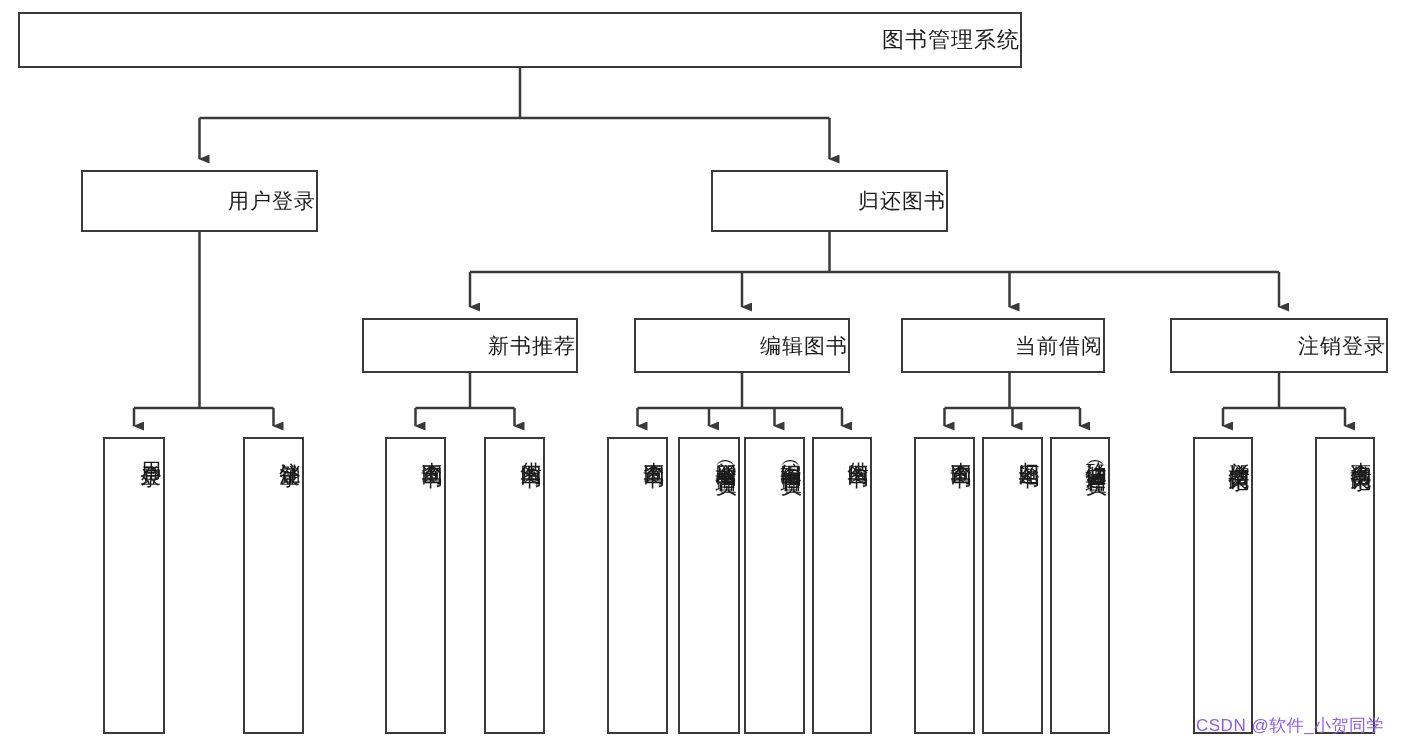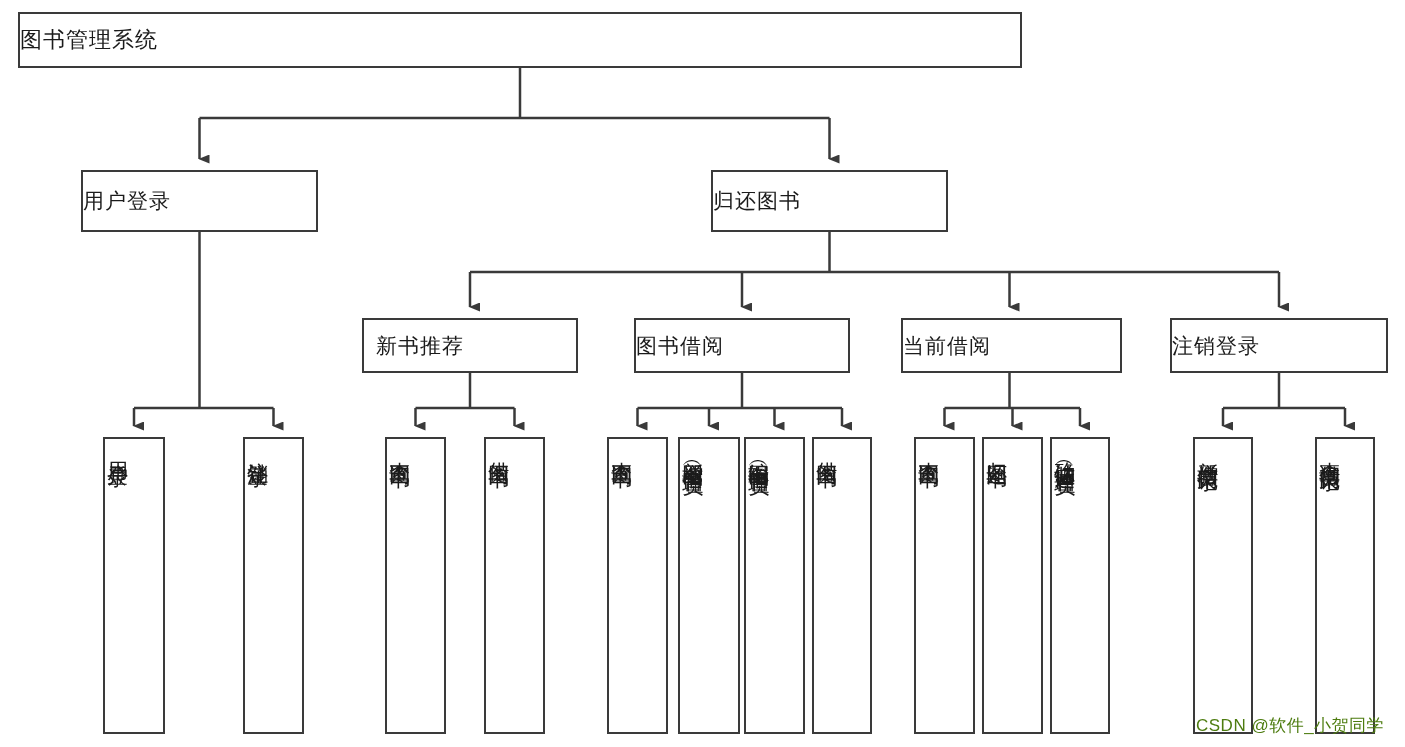--- a/index.html
+++ b/index.html
@@ -24,21 +24,21 @@
     width: 1405px;
     height: 747px;
   }
   .node {
     position: absolute;
     box-sizing: border-box;
     background: #ffffff;
     border: 2px solid #3a3a3a;
     display: flex;
     align-items: center;
-    justify-content: flex-start;
+    justify-content: flex-end;
     color: #1b1b1b;
   }
   .node-h .label {
     font-size: 21px;
     line-height: 1.1;
     letter-spacing: 1px;
     white-space: nowrap;
   }
   .node-v {
     padding-top: 6px;
@@ -50,21 +50,21 @@
     font-size: 21px;
     line-height: 1.18;
     letter-spacing: 2px;
     max-height: 100%;
     text-align: center;
   }
   .node-root .label { font-size: 22px; }
   .watermark {
     position: absolute;
     font-size: 17px;
-    color: #4d7c0f;
+    color: #8b5cf6;
     white-space: nowrap;
     letter-spacing: 0.5px;
     pointer-events: none;
     text-align: center;
   }
 </style>
 </head>
 <body>
 
 <div id="canvas">
@@ -117,23 +117,23 @@
       <div class="node node-h" style="left: 81px; top: 170px; width: 237px; height: 62px; border-color: rgb(58, 58, 58); color: rgb(27, 27, 27);">
         <span class="label">用户登录</span>
       </div>
       <div class="node node-h" style="left: 711px; top: 170px; width: 237px; height: 62px; border-color: rgb(58, 58, 58); color: rgb(27, 27, 27);">
         <span class="label">归还图书</span>
       </div>
       <div class="node node-h" style="left: 362px; top: 318px; width: 216px; height: 55px; border-color: rgb(58, 58, 58); color: rgb(27, 27, 27); padding-left: 12px;">
         <span class="label">新书推荐</span>
       </div>
       <div class="node node-h" style="left: 634px; top: 318px; width: 216px; height: 55px; border-color: rgb(58, 58, 58); color: rgb(27, 27, 27);">
-        <span class="label">图书借阅</span>
+        <span class="label">编辑图书</span>
       </div>
-      <div class="node node-h" style="left: 901px; top: 318px; width: 221px; height: 55px; border-color: rgb(58, 58, 58); color: rgb(27, 27, 27);">
+      <div class="node node-h" style="left: 901px; top: 318px; width: 204px; height: 55px; border-color: rgb(58, 58, 58); color: rgb(27, 27, 27);">
         <span class="label">当前借阅</span>
       </div>
       <div class="node node-h" style="left: 1170px; top: 318px; width: 218px; height: 55px; border-color: rgb(58, 58, 58); color: rgb(27, 27, 27);">
         <span class="label">注销登录</span>
       </div>
       <div class="node node-v" style="left: 103px; top: 437px; width: 62px; height: 297px; border-color: rgb(58, 58, 58); color: rgb(27, 27, 27);">
         <span class="label">用户登录</span>
       </div>
       <div class="node node-v" style="left: 243px; top: 437px; width: 61px; height: 297px; border-color: rgb(58, 58, 58); color: rgb(27, 27, 27);">
         <span class="label">注销登录</span>

